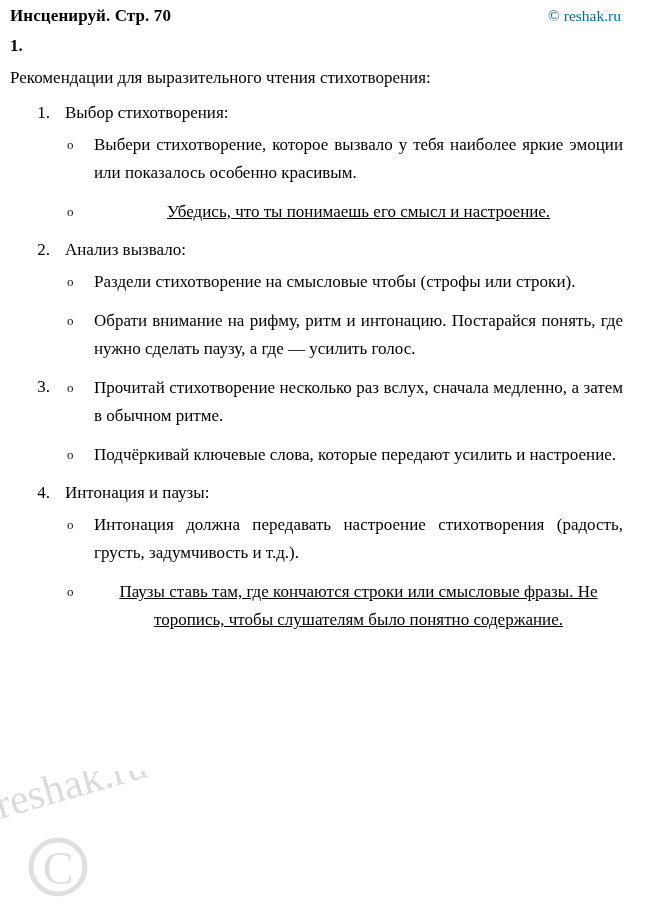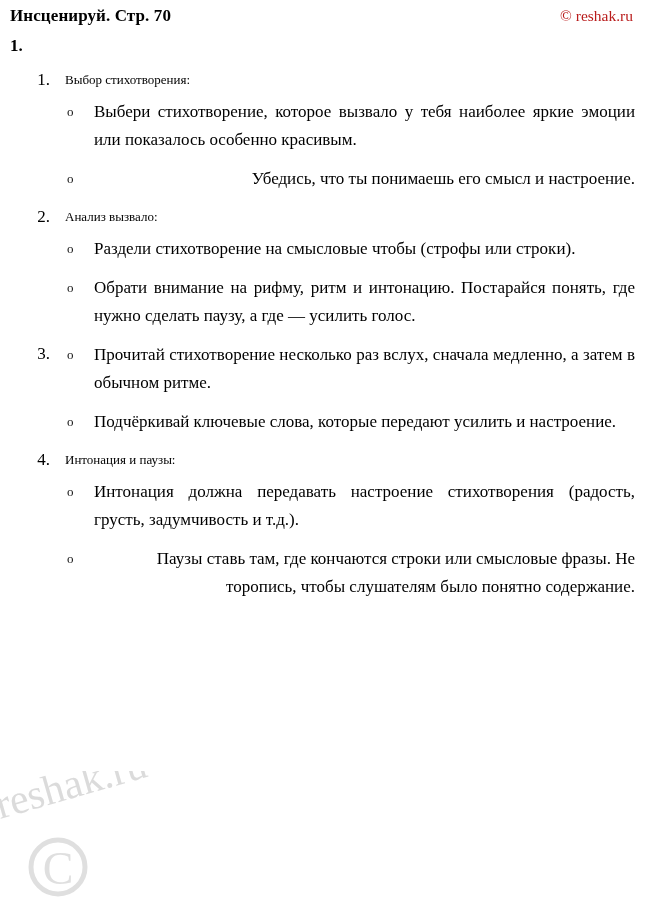--- a/index.html
+++ b/index.html
@@ -14,40 +14,40 @@
     color: #000000;
     position: relative;
     overflow: hidden;
   }
 
   .page {
     position: relative;
     width: 645px;
     height: 909px;
     box-sizing: border-box;
-    padding: 6px 8px 0 8px;
+    padding: 6px 20px 0 8px;
   }
 
   
   .header {
     display: flex;
     align-items: baseline;
     justify-content: space-between;
     padding: 0 4px 0 2px;
   }
   .header-title {
     font-weight: bold;
     font-size: 17px;
     line-height: 20px;
     letter-spacing: 0.1px;
   }
   .header-copyright {
     font-size: 15.5px;
     line-height: 20px;
-    color: #b91c1c;
+    color: #0369a1;
     white-space: nowrap;
   }
 
   
   .task-number {
     font-weight: bold;
     font-size: 17px;
     line-height: 22px;
     margin: 9px 0 0 2px;
   }
@@ -73,21 +73,21 @@
   ol.steps > li > .marker {
     position: absolute;
     left: 20px;
     top: 0;
     width: 22px;
     text-align: right;
     font-size: 17px;
     line-height: 26px;
   }
   .step-title {
-    font-size: 13px;
+    font-size: 17px;
     line-height: 26px;
     font-family: Liberation Serif, serif;
   }
 
   
   ul.subs {
     list-style: none;
     margin: 5px 0 0 0;
     padding: 0;
   }
@@ -105,21 +105,22 @@
     color: #111;
   }
   .sub-text {
     font-size: 17px;
     line-height: 28px;
     text-align: justify;
     text-justify: inter-word;
     padding-right: 2px;
   }
   .sub-text.nojust {
-    text-align: right;
+    text-align: center;
+    text-decoration: underline;
   }
 
   
   .watermark {
     position: absolute;
     left: 0px;
     bottom: 8px;
     width: 215px;
     height: 130px;
     pointer-events: none;
@@ -134,20 +135,21 @@
 
 <div class="page">
 
   <div class="header">
     <div class="header-title">Инсценируй. Стр. 70</div>
     <div class="header-copyright">© reshak.ru</div>
   </div>
 
   <div class="task-number">1.</div>
 
+  <div class="intro">Рекомендации для выразительного чтения стихотворения:</div>
 
   <ol class="steps">
 
     <li>
       <span class="marker">1.</span>
       <div class="step-title">Выбор стихотворения:</div>
       <ul class="subs">
         <li>
           <span class="sub-marker">o</span>
           <div class="sub-text">Выбери стихотворение, которое вызвало у тебя наиболее яркие эмоции или показалось особенно красивым.</div>

